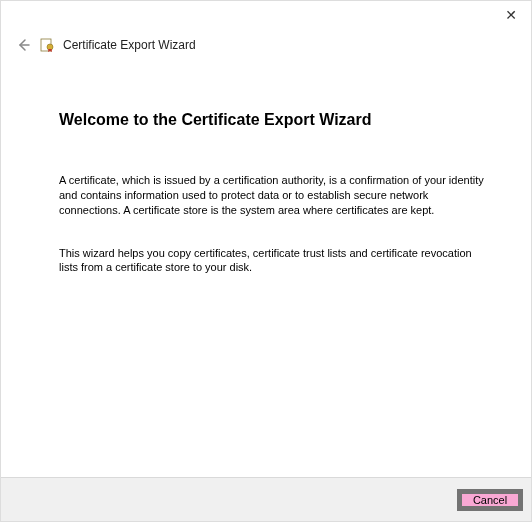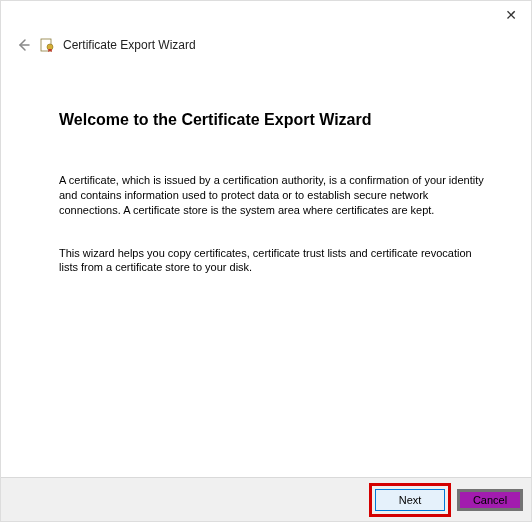--- a/index.html
+++ b/index.html
@@ -71,22 +71,22 @@
       display: flex;
       align-items: center;
       justify-content: flex-end;
       padding-right: 8px;
       gap: 6px;
     }
     .btn {
       min-width: 66px;
       height: 22px;
       font-size: 11px;
-      background: #a21caf;
-      border: 3px solid #737373;
+      background: #f9a8d4;
+      border: 5px solid #737373;
       cursor: pointer;
       font-family: inherit;
     }
     .next-wrap {
       border: 3px solid #d40000;
       padding: 3px;
       display: inline-flex;
     }
     .btn-next {
       background: #e5f1fb;
@@ -116,17 +116,14 @@
   <span class="wizard-title">Certificate Export Wizard</span>
 </div>
 
 <div class="content">
   <h1 class="heading">Welcome to the Certificate Export Wizard</h1>
   <p class="para">A certificate, which is issued by a certification authority, is a confirmation of your identity and contains information used to protect data or to establish secure network connections. A certificate store is the system area where certificates are kept.</p>
   <p class="para">This wizard helps you copy certificates, certificate trust lists and certificate revocation lists from a certificate store to your disk.</p>
 </div>
 
 <div class="footer">
-  <span class="next-wrap">
-    <button class="btn btn-next">Next</button>
-  </span>
   <button class="btn">Cancel</button>
 </div>
 
 </body></html>

